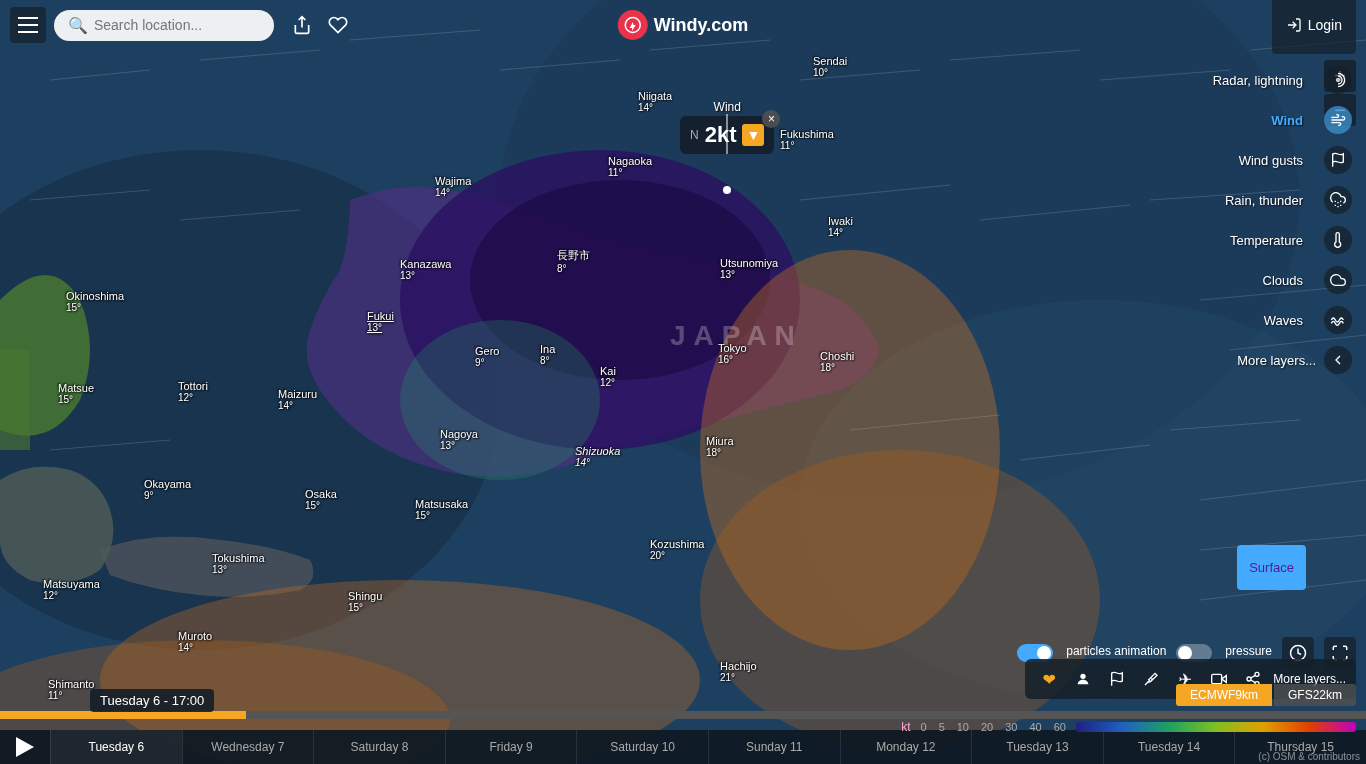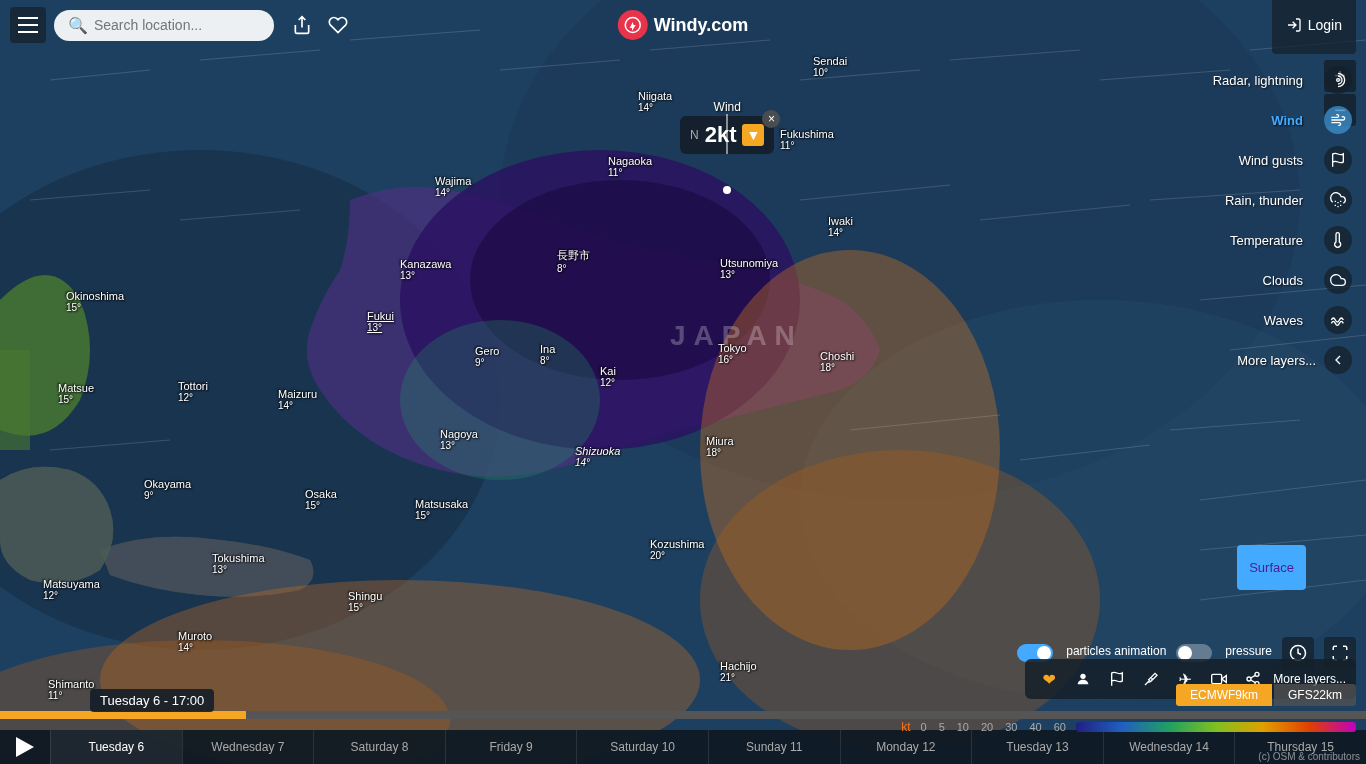--- a/index.html
+++ b/index.html
@@ -669,21 +669,21 @@
   </div>
   <span class="more-layers-text">More layers...</span>
 </div>
 
 <div id="model-bar">
   <div class="model-ecmwf">ECMWF9km</div>
   <div class="model-gfs">GFS22km</div>
 </div>
 
 <div id="speed-bar">
-  <span style="color:#f97316;">kt</span>
+  <span style="color:#f9a8d4;">kt</span>
   <div class="speed-labels">
     <span style="color:#aaa;font-size:11px;">0</span>
     <span style="color:#aaa;font-size:11px;">5</span>
     <span style="color:#aaa;font-size:11px;">10</span>
     <span style="color:#aaa;font-size:11px;">20</span>
     <span style="color:#aaa;font-size:11px;">30</span>
     <span style="color:#aaa;font-size:11px;">40</span>
     <span style="color:#aaa;font-size:11px;">60</span>
   </div>
 
@@ -700,18 +700,18 @@
   </div>
   <div class="timeline-days" id="timeline-days">
       <div class="timeline-day active">Tuesday 6</div>
       <div class="timeline-day">Wednesday 7</div>
       <div class="timeline-day">Saturday 8</div>
       <div class="timeline-day">Friday 9</div>
       <div class="timeline-day">Saturday 10</div>
       <div class="timeline-day">Sunday 11</div>
       <div class="timeline-day">Monday 12</div>
       <div class="timeline-day">Tuesday 13</div>
-      <div class="timeline-day">Wednesday 14</div>
+      <div class="timeline-day">Tuesday 14</div>
       <div class="timeline-day">Thursday 15</div>
     </div>
 </div>
 
 <div id="copyright">(c) OSM &amp; contributors</div>
 
 </body></html>

